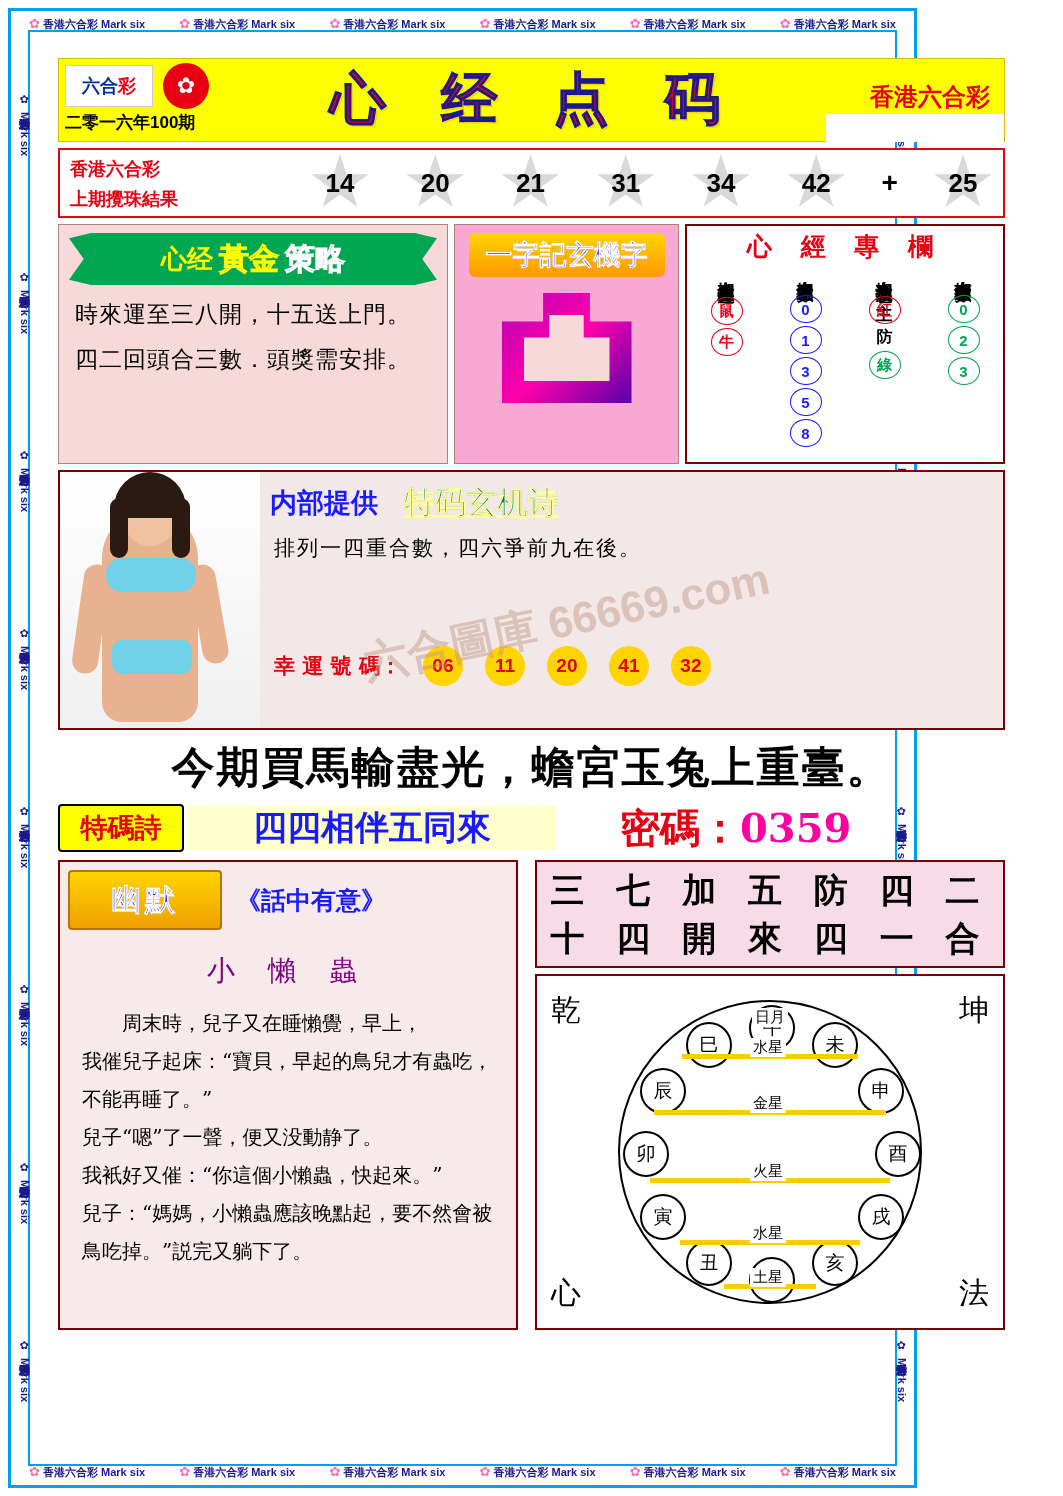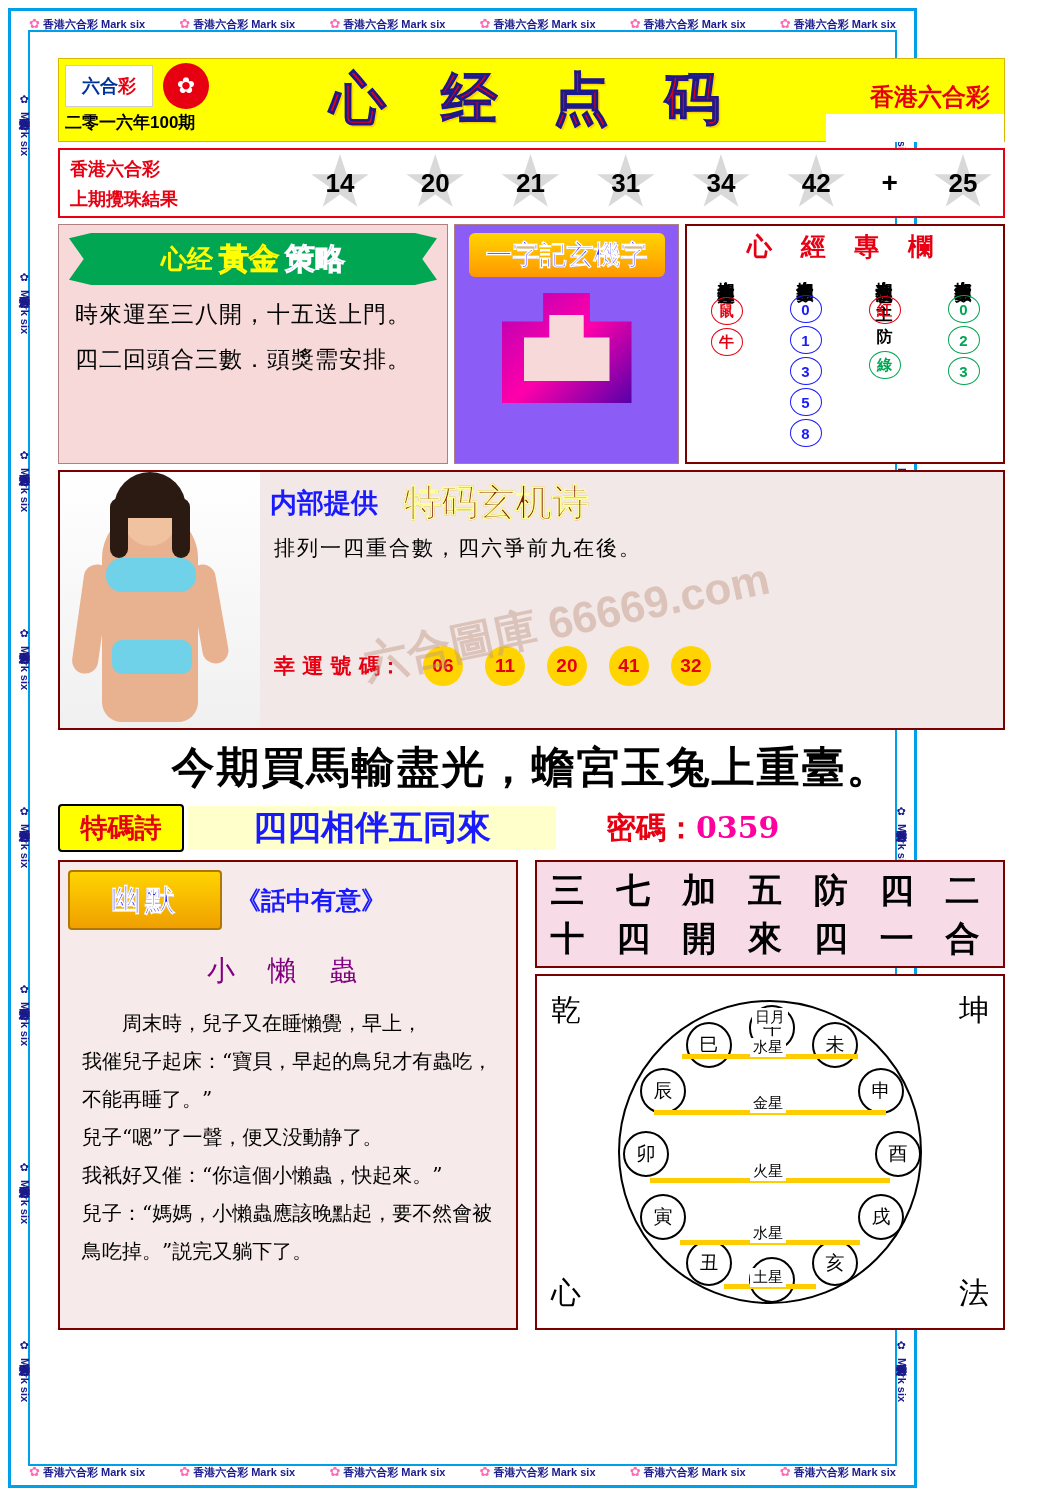--- a/index.html
+++ b/index.html
@@ -104,21 +104,21 @@
   }
   .banner .t1{font-size:26px;color:#ffff00;font-weight:bold;font-family:"DejaVu Serif",serif;}
   .banner .t2{font-size:30px;color:#e60012;font-weight:bold;font-family:"DejaVu Serif",serif;-webkit-text-stroke:1px #ffff00;margin-left:6px;}
   .banner .t3{font-size:30px;color:#1a1aff;font-weight:bold;font-family:"DejaVu Serif",serif;-webkit-text-stroke:1px #fff;margin-left:6px;}
   .strategy-line{
     margin:14px 16px 0 16px;font-size:23px;color:#000;font-family:"DejaVu Serif","Liberation Serif",serif;
     letter-spacing:1px;
   }
 
   .riddle-box{
-    height:100%;border:1px solid #b08080;background:#8b5cf6;box-sizing:border-box;position:relative;
+    height:100%;border:1px solid #b08080;background:#f9a8d4;box-sizing:border-box;position:relative;
   }
   .riddle-title{
     margin:8px auto 0 auto;width:196px;height:44px;
     background:linear-gradient(#ffd400,#ff9800);
     border-radius:6px;
     display:flex;align-items:center;justify-content:center;
     font-size:27px;font-weight:bold;color:#1a1aff;font-family:"DejaVu Serif",serif;
     -webkit-text-stroke:0.5px #fff;
   }
   .riddle-glyph{
@@ -171,21 +171,21 @@
   .girl .hair{position:absolute;left:54px;top:0px;width:72px;height:46px;background:#2b1a12;border-radius:36px 36px 10px 10px;}
   .girl .hair2{position:absolute;left:50px;top:26px;width:18px;height:60px;background:#2b1a12;border-radius:9px;}
   .girl .hair3{position:absolute;left:112px;top:26px;width:18px;height:60px;background:#2b1a12;border-radius:9px;}
   .girl .top{position:absolute;left:46px;top:86px;width:90px;height:34px;background:#6fd2e8;border-radius:16px;}
   .girl .bottom{position:absolute;left:52px;top:168px;width:80px;height:34px;background:#6fd2e8;border-radius:10px;}
   .girl .armL{position:absolute;left:18px;top:92px;width:26px;height:110px;background:#e8b18f;border-radius:13px;transform:rotate(8deg);}
   .girl .armR{position:absolute;left:136px;top:92px;width:26px;height:100px;background:#e8b18f;border-radius:13px;transform:rotate(-10deg);}
 
   .poem-head{position:absolute;left:210px;top:8px;right:10px;height:46px;display:flex;align-items:center;}
   .poem-head .ph1{font-size:27px;font-weight:bold;color:#1a1aff;font-family:"DejaVu Serif",serif;}
-  .poem-head .ph2{font-size:37px;font-weight:bold;color:#7f1d1d;margin-left:26px;font-family:"DejaVu Serif",serif;-webkit-text-stroke:0.5px #ff9;}
+  .poem-head .ph2{font-size:31px;font-weight:bold;color:#0369a1;margin-left:26px;font-family:"DejaVu Serif",serif;text-decoration:underline;-webkit-text-stroke:0.5px #ff9;}
   .poem-line{
     position:absolute;left:214px;right:12px;font-size:21px;color:#000;font-family:"DejaVu Serif","Liberation Serif",serif;
     letter-spacing:2px;
   }
   .poem-line.l1{top:62px;}
   .poem-line.l2{top:112px;}
   .lucky-row{position:absolute;left:214px;top:172px;right:12px;height:44px;display:flex;align-items:center;}
   .lucky-label{font-size:21px;font-weight:bold;color:#e60012;font-family:"DejaVu Serif",serif;}
   .ball{
     width:40px;height:40px;border-radius:50%;background:#ffd400;
@@ -207,21 +207,21 @@
   .code-label{
     width:122px;height:44px;background:#ffff00;border:2px solid #000;border-radius:4px;
     display:flex;align-items:center;justify-content:center;font-size:27px;font-weight:bold;color:#e60012;
     font-family:"DejaVu Serif",serif;
   }
   .code-text{
     margin-left:4px;width:368px;height:44px;background:#ffffcc;
     display:flex;align-items:center;justify-content:center;
     font-size:34px;font-weight:bold;color:#1a1aff;font-family:"DejaVu Serif",serif;
   }
-  .pass{margin-left:50px;font-size:30px;font-weight:bold;color:#e60012;font-family:"DejaVu Serif",serif;}
+  .pass{margin-left:64px;font-size:40px;font-weight:bold;color:#e60012;font-family:"DejaVu Serif",serif;}
   .pass .num{color:#ff00a0;}
 
   
   .row-bottom{display:flex;gap:17px;margin-top:4px;height:470px;}
   .humor-box{width:460px;border:2px solid #7a0000;background:#f7eaea;box-sizing:border-box;position:relative;}
   .humor-head{display:flex;align-items:center;padding:8px 8px 0 8px;}
   .humor-badge{
     width:150px;height:56px;background:linear-gradient(#ffd400,#f0a000);
     border:2px solid #b07800;border-radius:4px;
     display:flex;align-items:center;justify-content:center;

